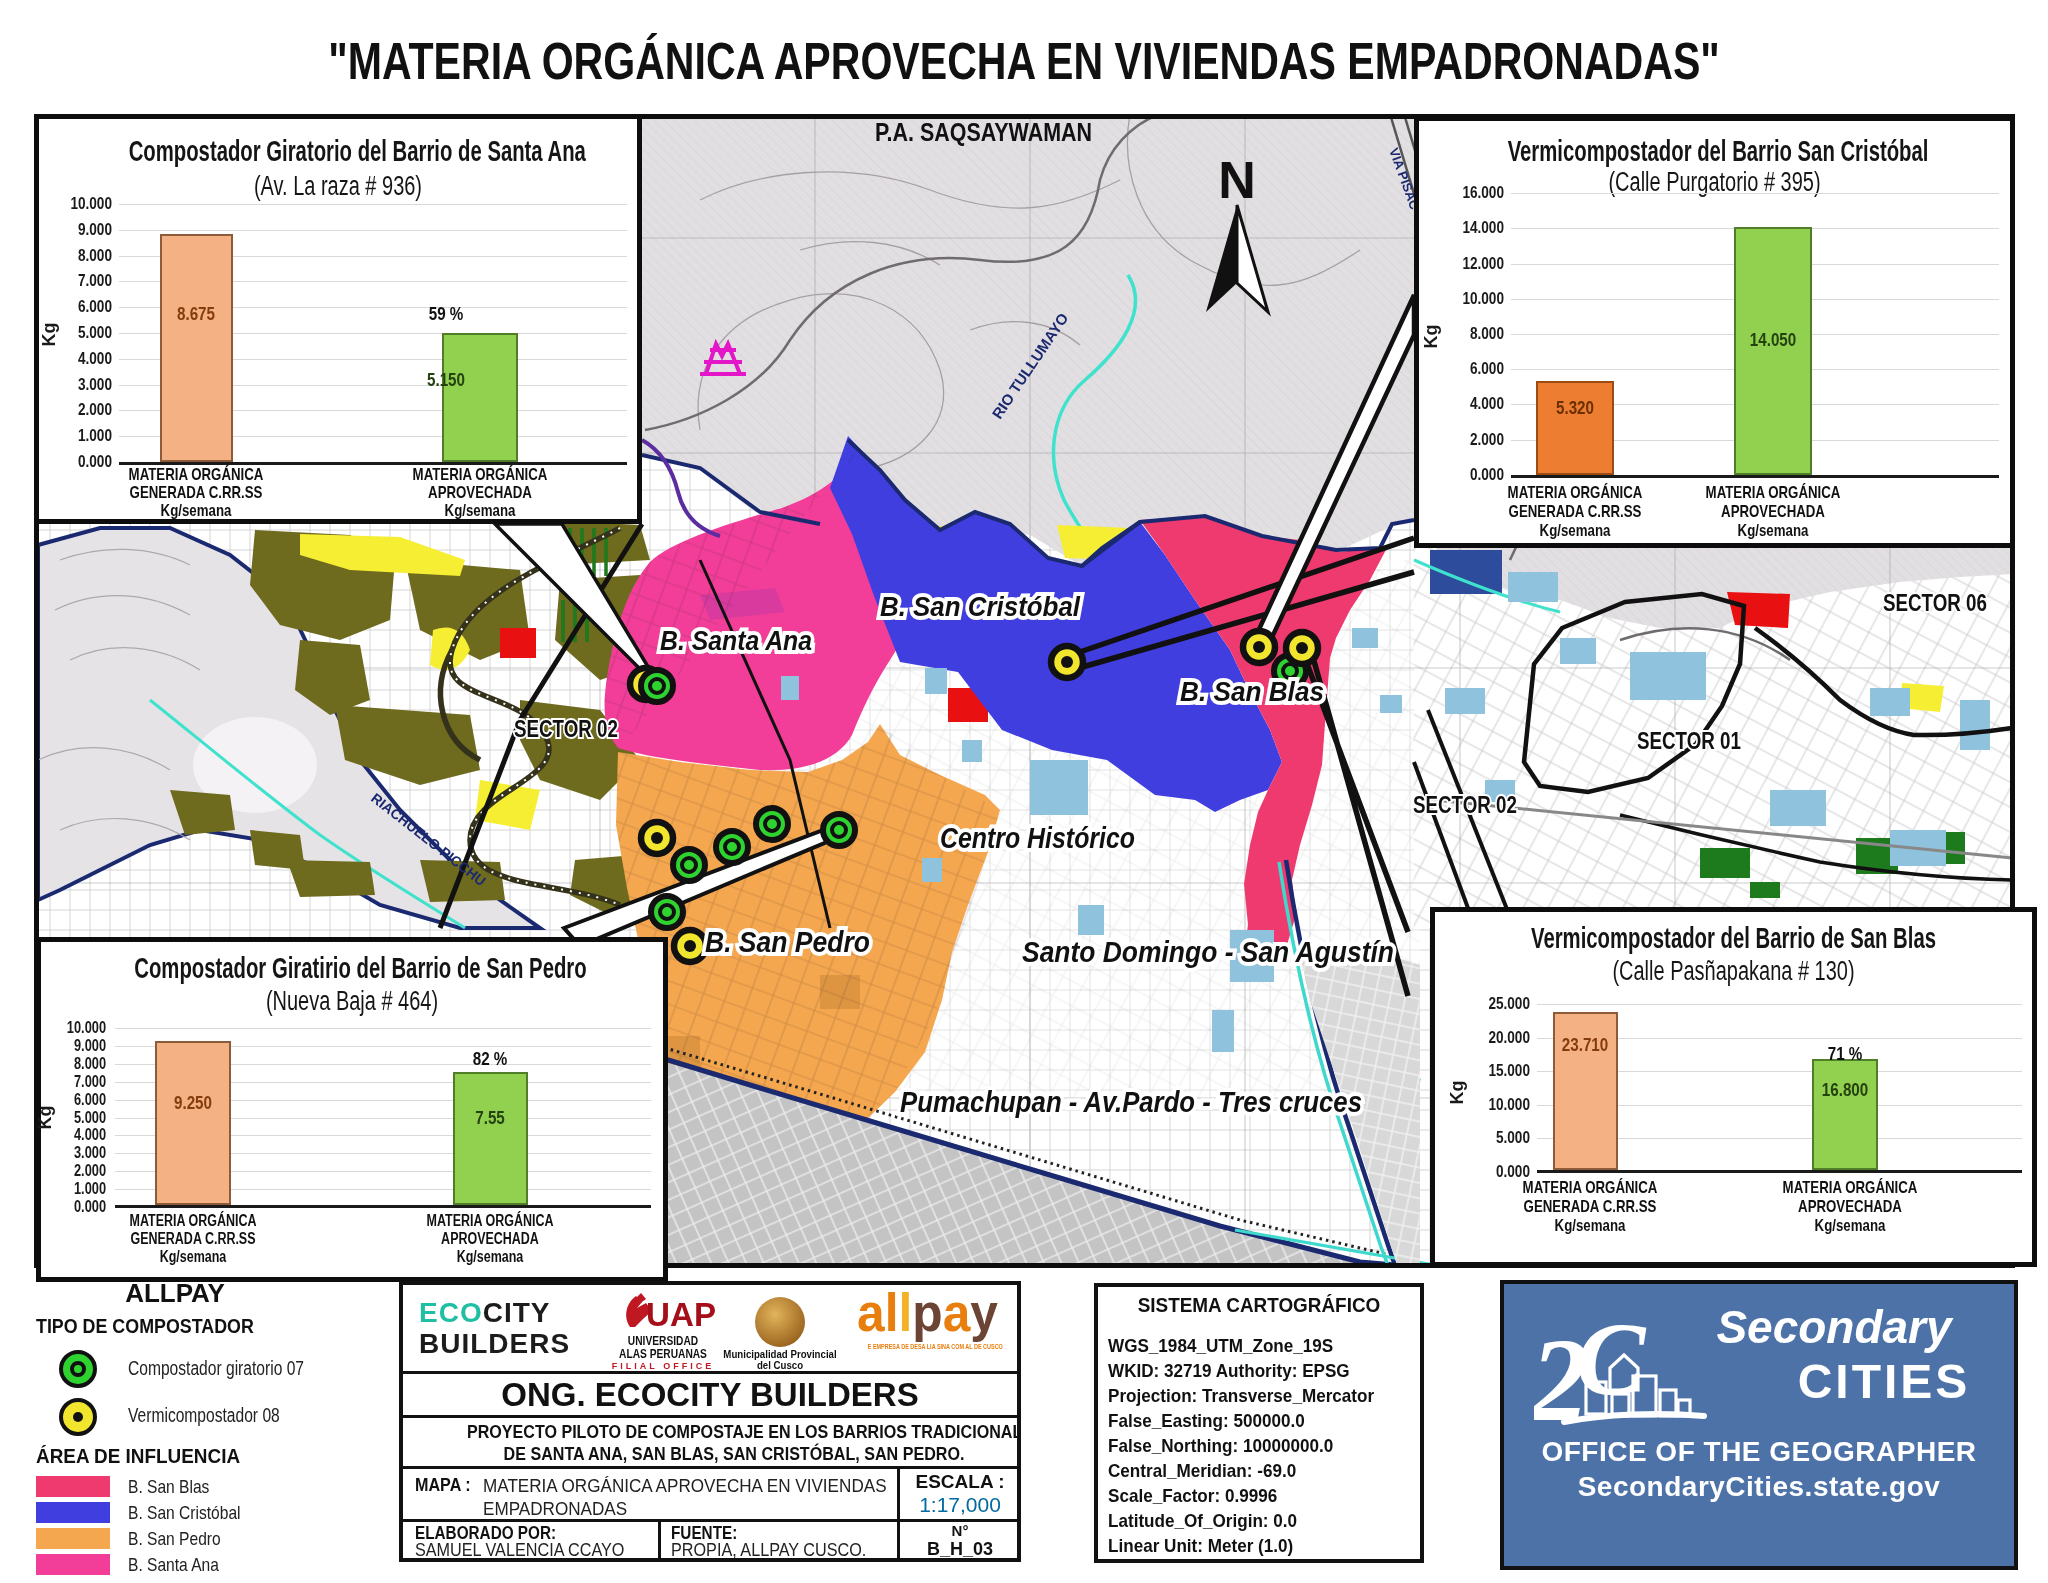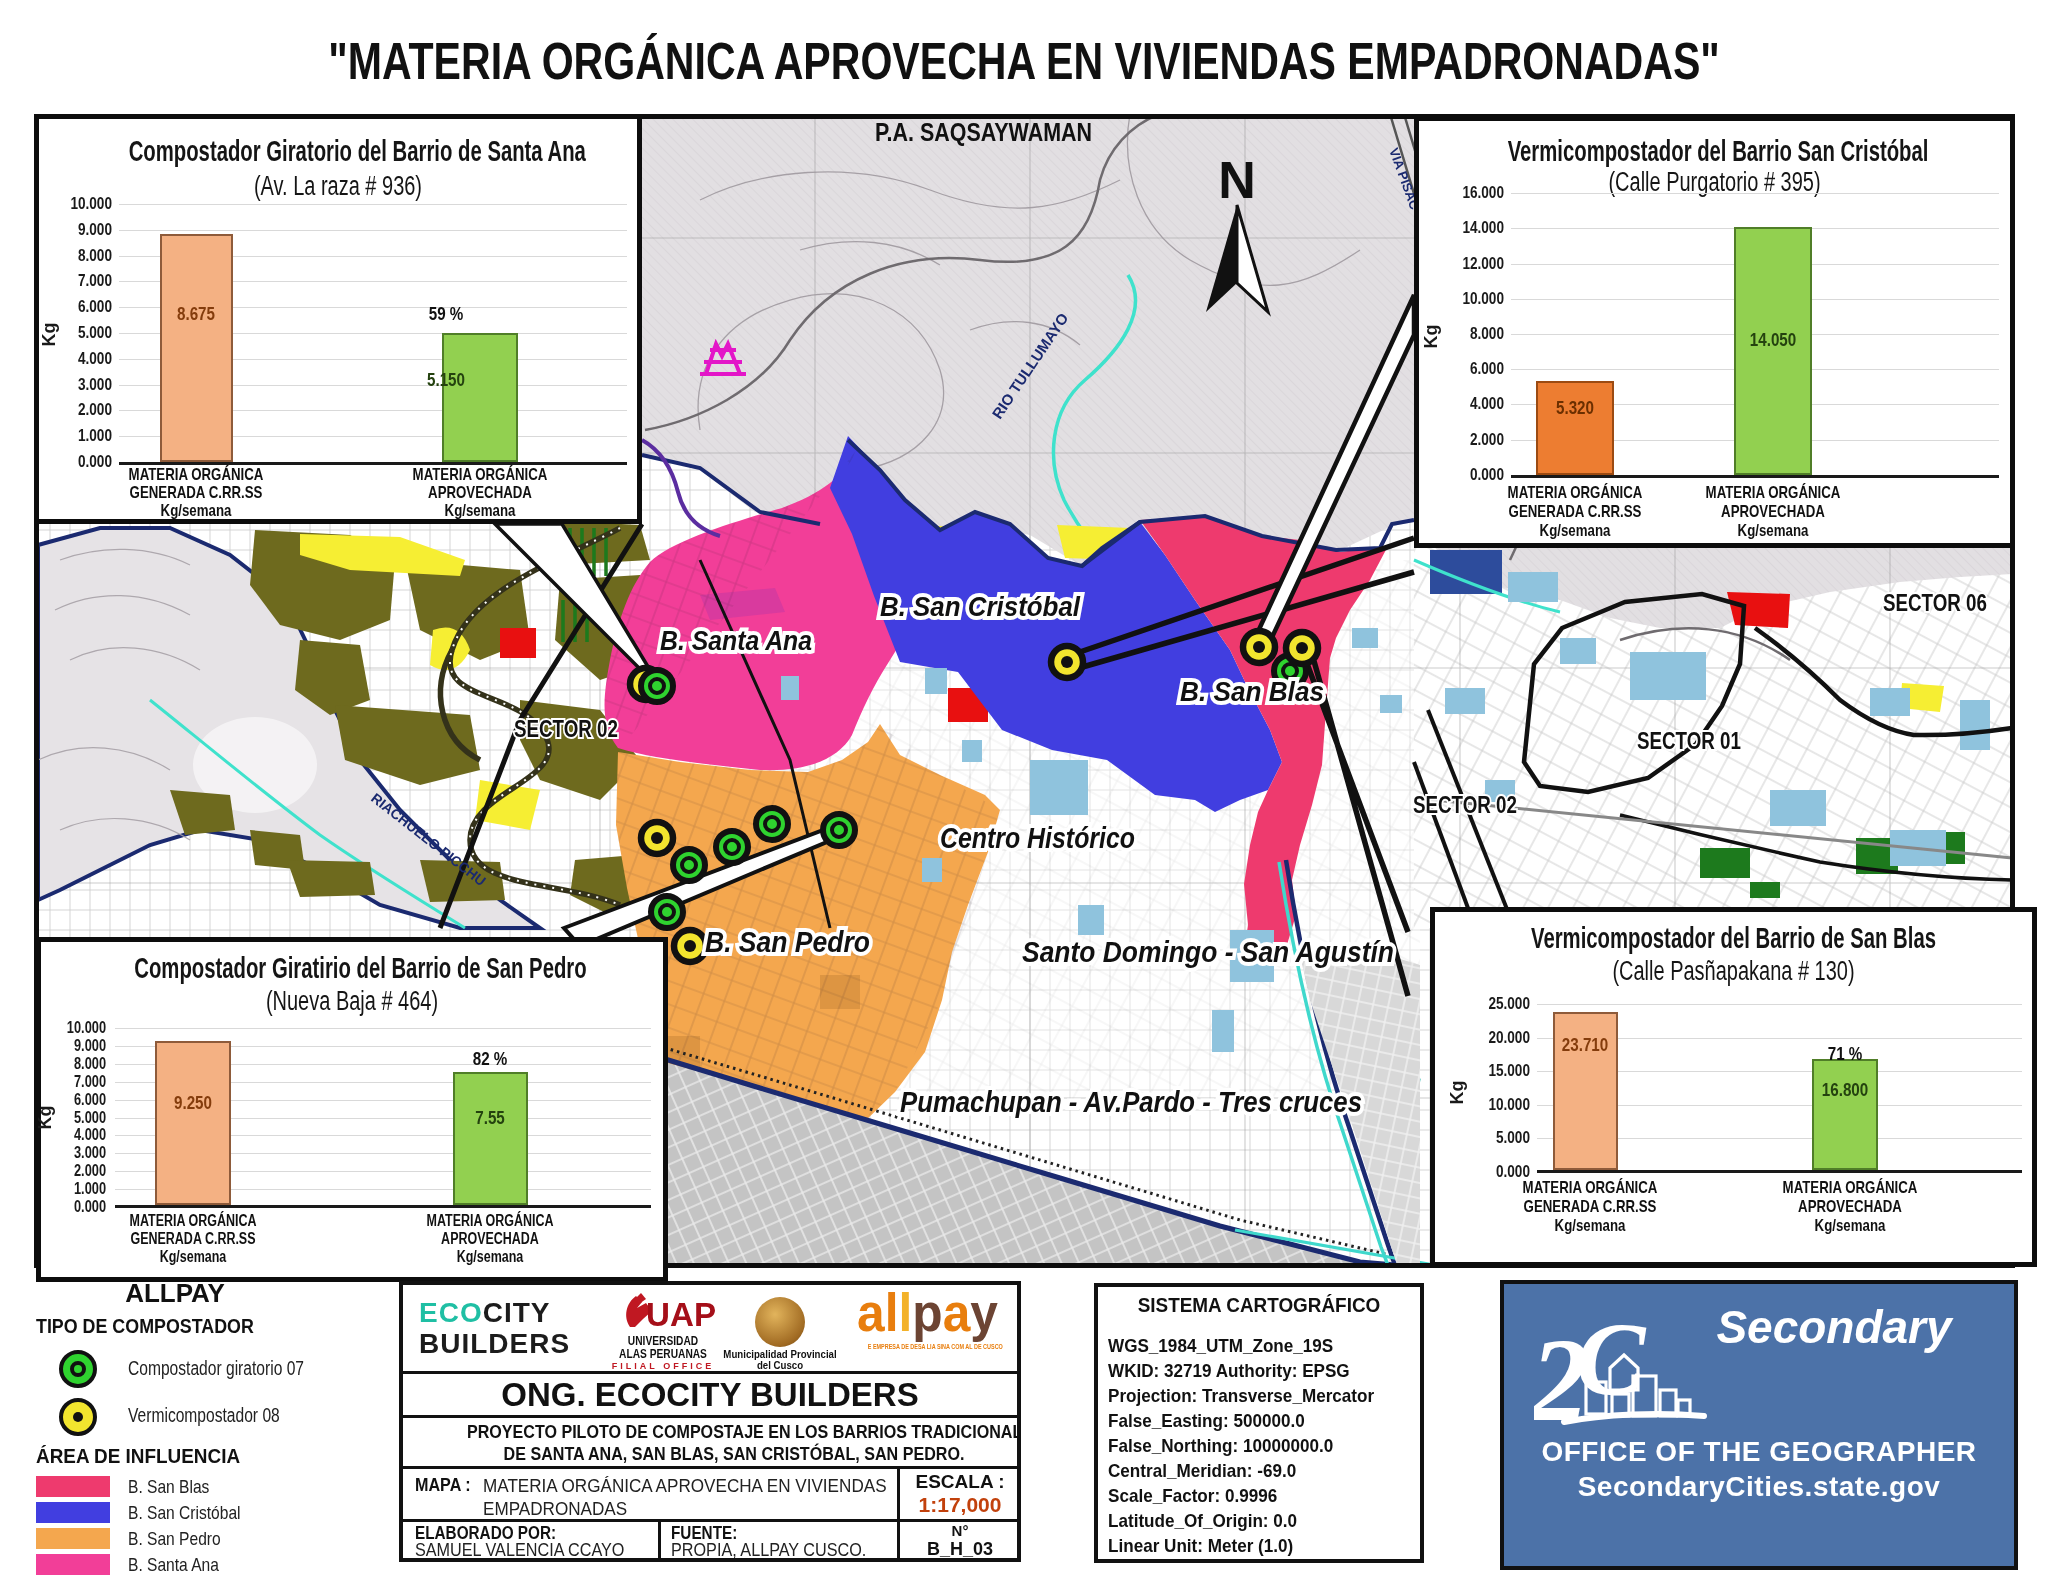--- a/index.html
+++ b/index.html
@@ -479,21 +479,21 @@
 
   <div class="abs" style="left:0;top:130px;width:614px;border-top:3px solid #111;height:48px;padding-left:24px;">
     <div style="text-align:center;font-weight:bold;font-size:18.5px;line-height:22px;color:#111;padding-top:3px;white-space:nowrap;transform:scaleX(0.87);">PROYECTO PILOTO DE COMPOSTAJE EN LOS BARRIOS TRADICIONALES<br>DE SANTA ANA, SAN BLAS, SAN CRISTÓBAL, SAN PEDRO.</div>
   </div>
 
   <div class="abs" style="left:0;top:181px;width:614px;height:50px;border-top:3px solid #111;">
     <div class="abs" style="left:12px;top:5px;font-weight:bold;font-size:19px;color:#111;transform:scaleX(0.85);transform-origin:0 50%;">MAPA :</div>
     <div class="abs" style="left:80px;top:5px;font-size:19px;line-height:23px;color:#222;white-space:nowrap;transform:scaleX(0.9);transform-origin:0 50%;">MATERIA ORGÁNICA APROVECHA EN VIVIENDAS<br>EMPADRONADAS</div>
     <div class="abs" style="left:494px;top:0;width:120px;height:50px;border-left:3px solid #111;text-align:center;">
       <div style="font-weight:bold;font-size:19px;color:#111;margin-top:2px;">ESCALA :</div>
-      <div style="font-weight:bold;font-size:21px;color:#c2410c;">1:17,000</div>
+      <div style="font-weight:normal;font-size:21px;color:#0369a1;">1:17,000</div>
     </div>
   </div>
 
   <div class="abs" style="left:0;top:234px;width:614px;height:36px;border-top:3px solid #111;">
     <div class="abs" style="left:12px;top:1px;font-weight:bold;font-size:18px;color:#111;transform:scaleX(0.85);transform-origin:0 50%;">ELABORADO POR:</div>
     <div class="abs" style="left:12px;top:18px;font-size:18px;color:#222;white-space:nowrap;transform:scaleX(0.9);transform-origin:0 50%;">SAMUEL VALENCIA CCAYO</div>
     <div class="abs" style="left:255px;top:0;width:239px;height:36px;border-left:3px solid #111;">
       <div class="abs" style="left:10px;top:1px;font-weight:bold;font-size:18px;color:#111;transform:scaleX(0.85);transform-origin:0 50%;">FUENTE:</div>
       <div class="abs" style="left:10px;top:18px;font-size:18px;color:#222;white-space:nowrap;transform:scaleX(0.9);transform-origin:0 50%;">PROPIA, ALLPAY CUSCO.</div>
     </div>
@@ -519,15 +519,16 @@
       <path d="M76 62 l14-13 14 13 v22 h-28 z"></path>
       <rect x="52" y="76" width="20" height="32"></rect>
       <rect x="78" y="88" width="17" height="22"></rect>
       <rect x="99" y="70" width="23" height="40"></rect>
       <rect x="126" y="84" width="16" height="26"></rect>
       <rect x="144" y="94" width="12" height="16"></rect>
     </g>
   </svg>
 
   <div class="abs" style="left:170px;top:16px;width:320px;text-align:center;font-weight:bold;font-style:italic;font-size:46px;color:#fff;">Secondary</div>
+  <div class="abs" style="left:255px;top:70px;width:250px;text-align:center;font-weight:bold;font-size:48px;letter-spacing:3px;color:#fff;">CITIES</div>
   <div class="abs" style="left:0px;top:152px;width:510px;text-align:center;font-weight:bold;font-size:28px;letter-spacing:0.5px;color:#fff;white-space:nowrap;">OFFICE OF THE GEOGRAPHER</div>
   <div class="abs" style="left:0px;top:187px;width:510px;text-align:center;font-weight:bold;font-size:28px;letter-spacing:0.5px;color:#fff;">SecondaryCities.state.gov</div>
 </div>
 
 </body></html>

